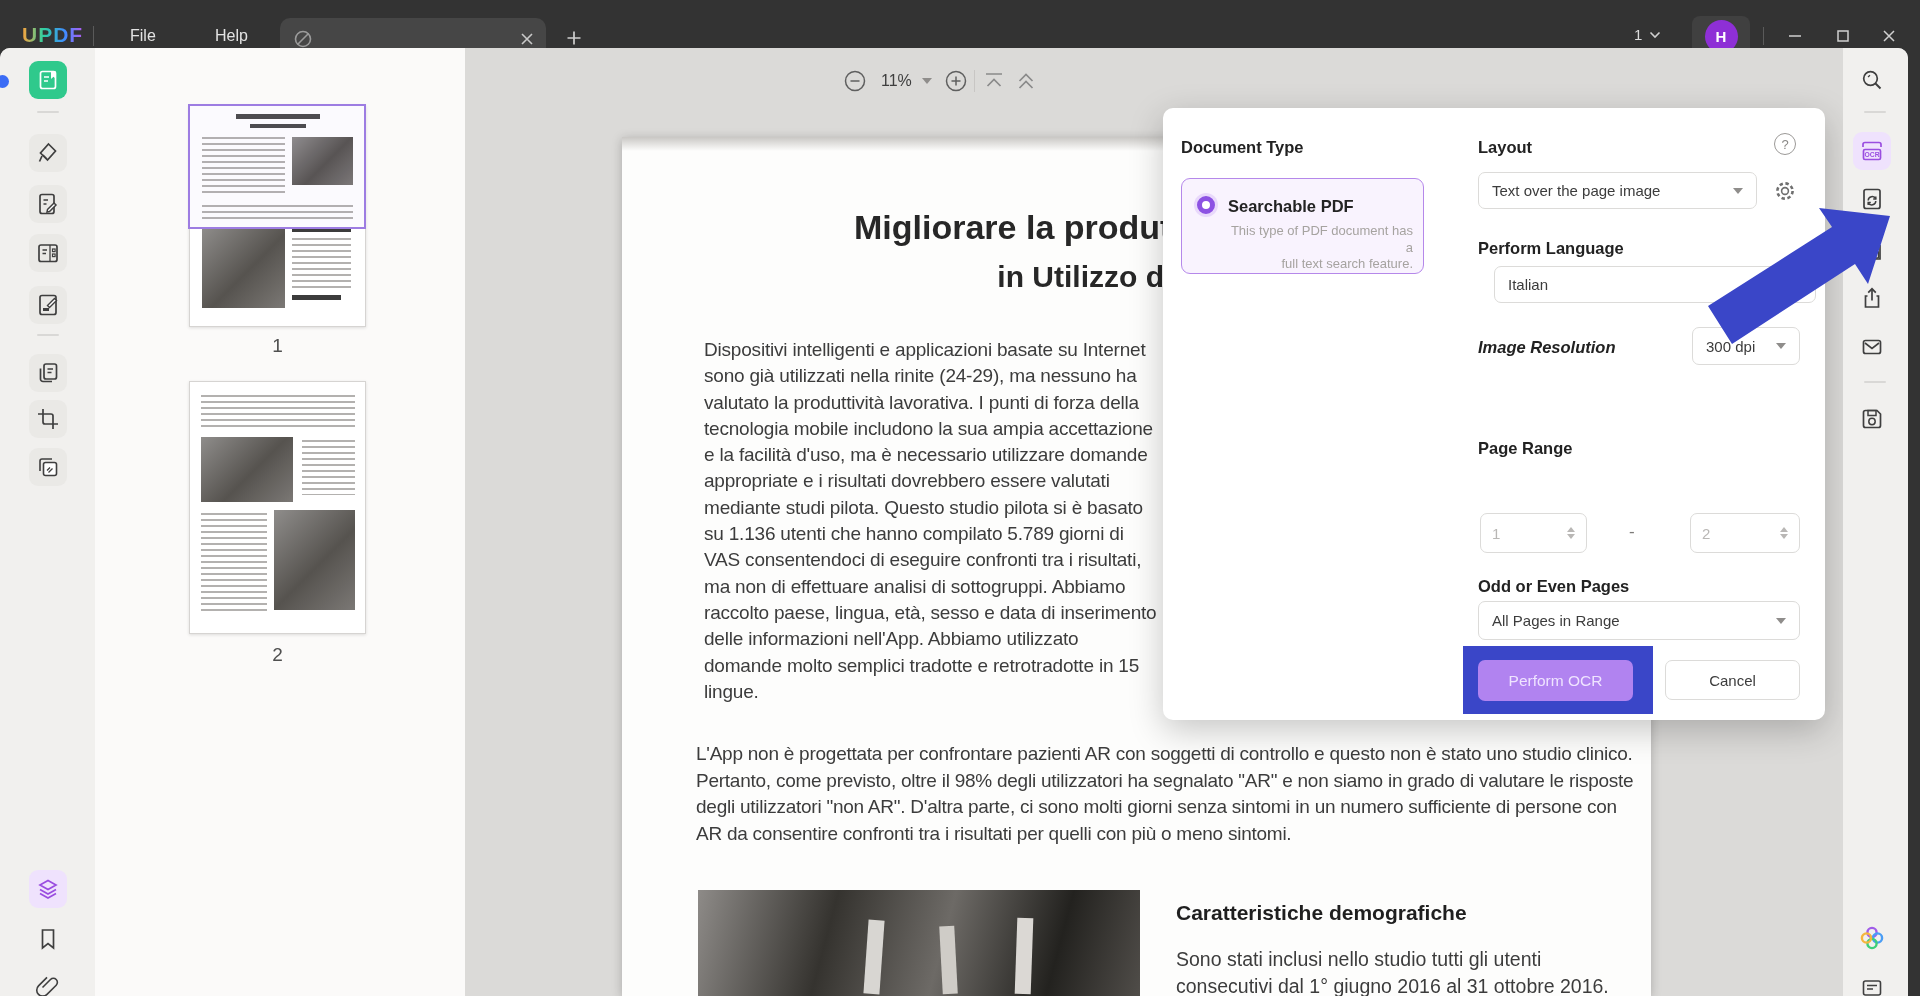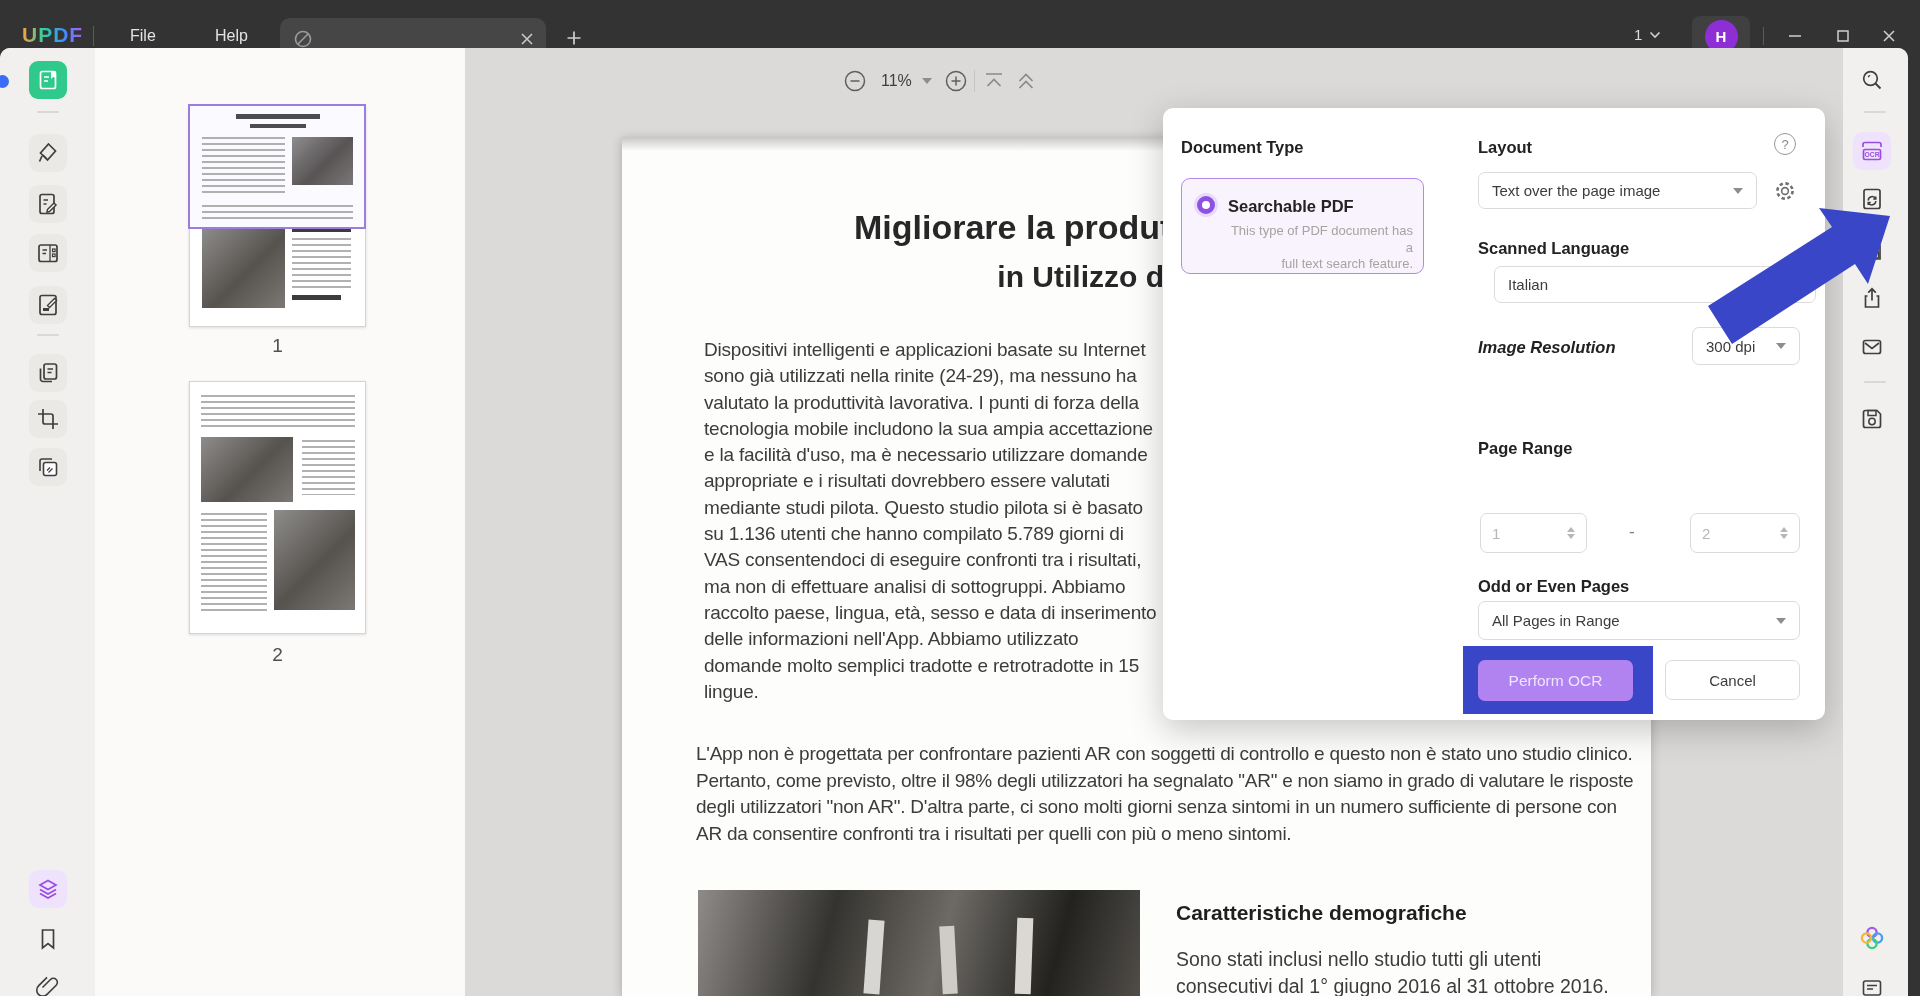--- a/index.html
+++ b/index.html
@@ -323,21 +323,21 @@
         <span>Text over the page image</span>
         <span class="caret-dn"></span>
       </div>
       <div class="abs" style="left:610px;top:71px;">
         <svg width="24" height="24" viewBox="0 0 24 24">
             <circle cx="12" cy="12" r="3.4" fill="none" stroke="#6f6f6f" stroke-width="1.6"></circle>
             <circle cx="12" cy="12" r="7.6" fill="none" stroke="#6f6f6f" stroke-width="2.6" stroke-dasharray="3.4 2.6"></circle>
           </svg>
       </div>
 
-      <div class="abs panel-h" style="left:315px;top:131px;">Scanned Language</div>
+      <div class="abs panel-h" style="left:315px;top:131px;">Perform Language</div>
       <div class="abs dd" style="left:315px;top:158px;width:322px;height:37px;margin-left:16px;">
         <span>Italian</span>
         <span class="caret-dn"></span>
       </div>
 
       <div class="abs panel-h" style="left:315px;top:230px;font-style:italic;">Image Resolution</div>
       <div class="abs dd" style="left:529px;top:219px;width:108px;height:38px;">
         <span>300 dpi</span>
         <span class="caret-dn"></span>
       </div>

